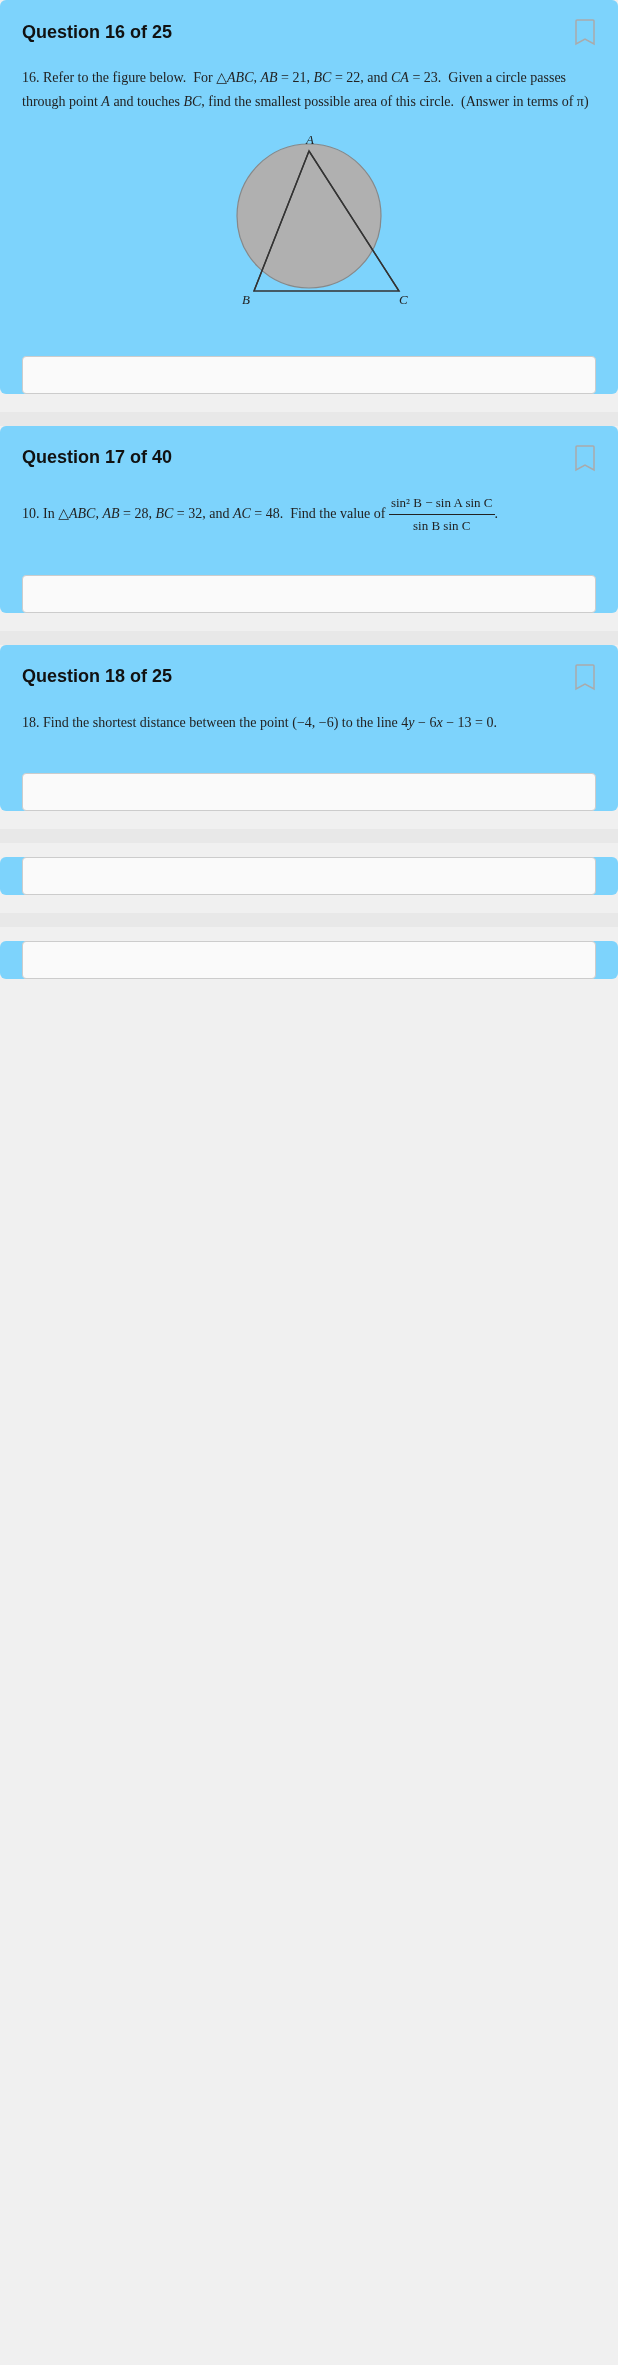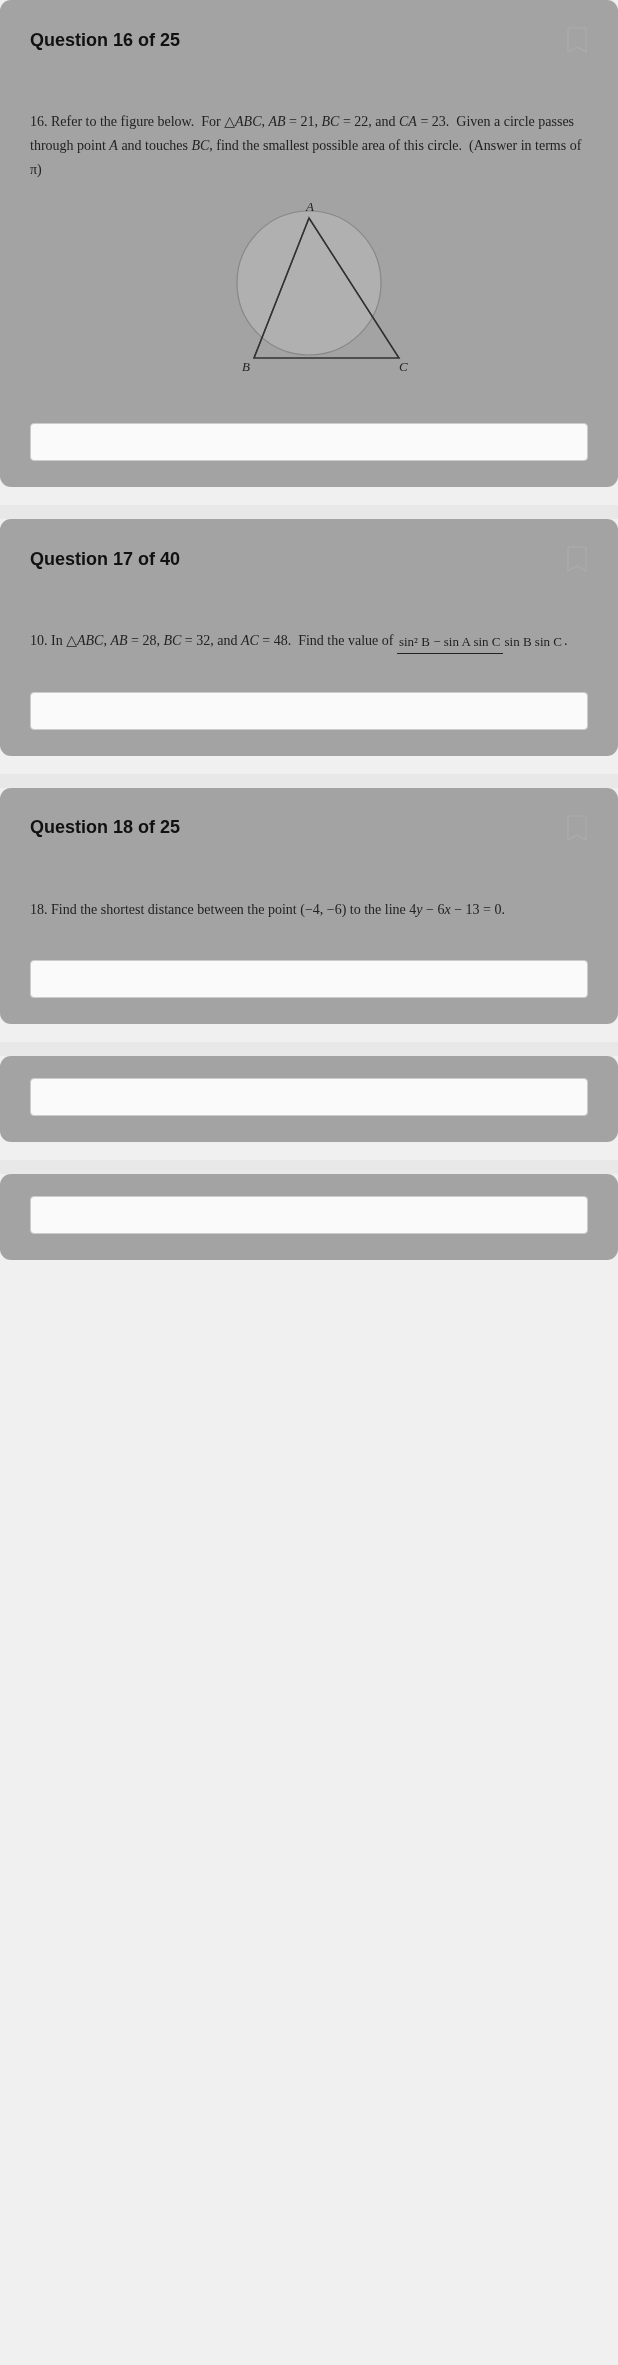--- a/index.html
+++ b/index.html
@@ -4,24 +4,24 @@
   <style>
     * { box-sizing: border-box; margin: 0; padding: 0; }
     body {
       font-family: Georgia, 'Times New Roman', serif;
       background: #f0f0f0;
       width: 618px;
       min-height: 2365px;
       color: #222;
     }
     .question-card {
-      background: #a3a3a3;
+      background: #7dd3fc;
       margin: 0 0 18px 0;
-      padding: 8px;
-      border-radius: 11px;
+      padding: 0;
+      border-radius: 6px;
     }
     .question-header {
       display: flex;
       align-items: center;
       justify-content: space-between;
       padding: 18px 22px 10px 22px;
       border-bottom: none;
     }
     .question-header h2 {
       font-family: Arial, sans-serif;
@@ -35,39 +35,38 @@
       cursor: pointer;
       flex-shrink: 0;
     }
     .question-body {
       padding: 10px 22px 18px 22px;
       font-size: 14px;
       line-height: 1.7;
     }
     .question-body p {
       margin-bottom: 6px;
-      margin-top: 36px;
     }
     .answer-box {
       margin: 14px 22px 18px 22px;
       border: 1.5px solid #ccc;
       border-radius: 4px;
       height: 38px;
       background: #fafafa;
     }
     .figure-container {
       display: flex;
       justify-content: center;
       margin: 12px 0 8px 0;
     }
     .divider-gray {
       height: 14px;
       background: #e8e8e8;
     }
-    .frac { display: inline-flex; align-items: center; vertical-align: middle; font-size: 13px; }
+    .frac { display: inline-flex; flex-direction: column; align-items: center; vertical-align: middle; font-size: 13px; }
     .frac .num { border-bottom: 1px solid #222; padding: 0 2px; }
     .frac .den { padding: 0 2px; }
   </style>
 </head>
 <body>
 
 <div class="question-card">
   <div class="question-header">
     <h2>Question 16 of 25</h2>
     <svg class="bookmark-icon" viewBox="0 0 22 28" fill="none" xmlns="http://www.w3.org/2000/svg">

